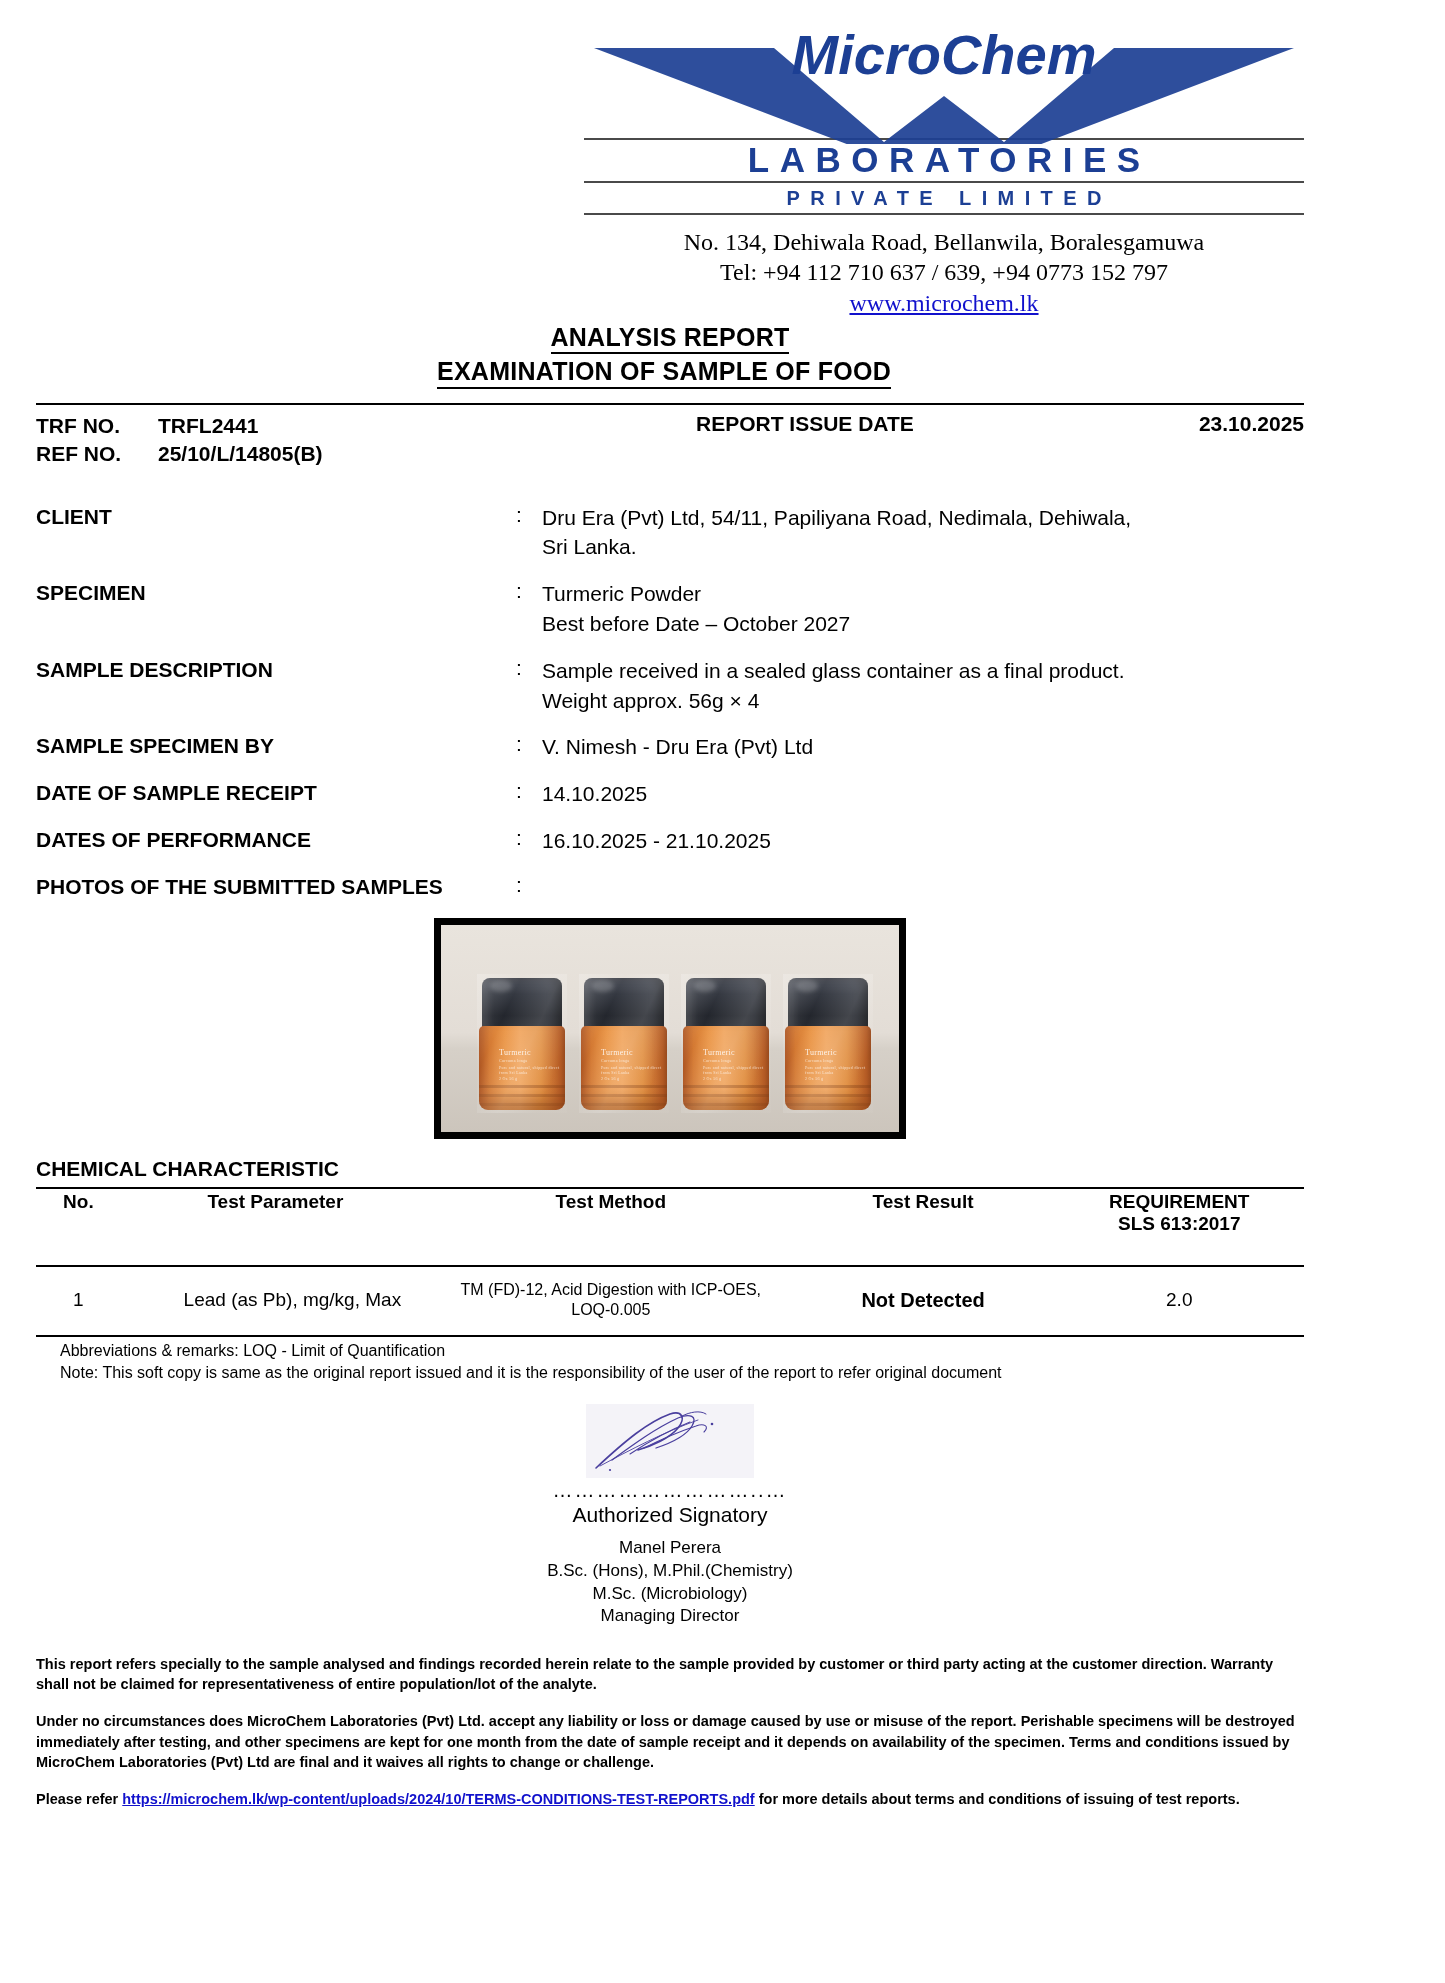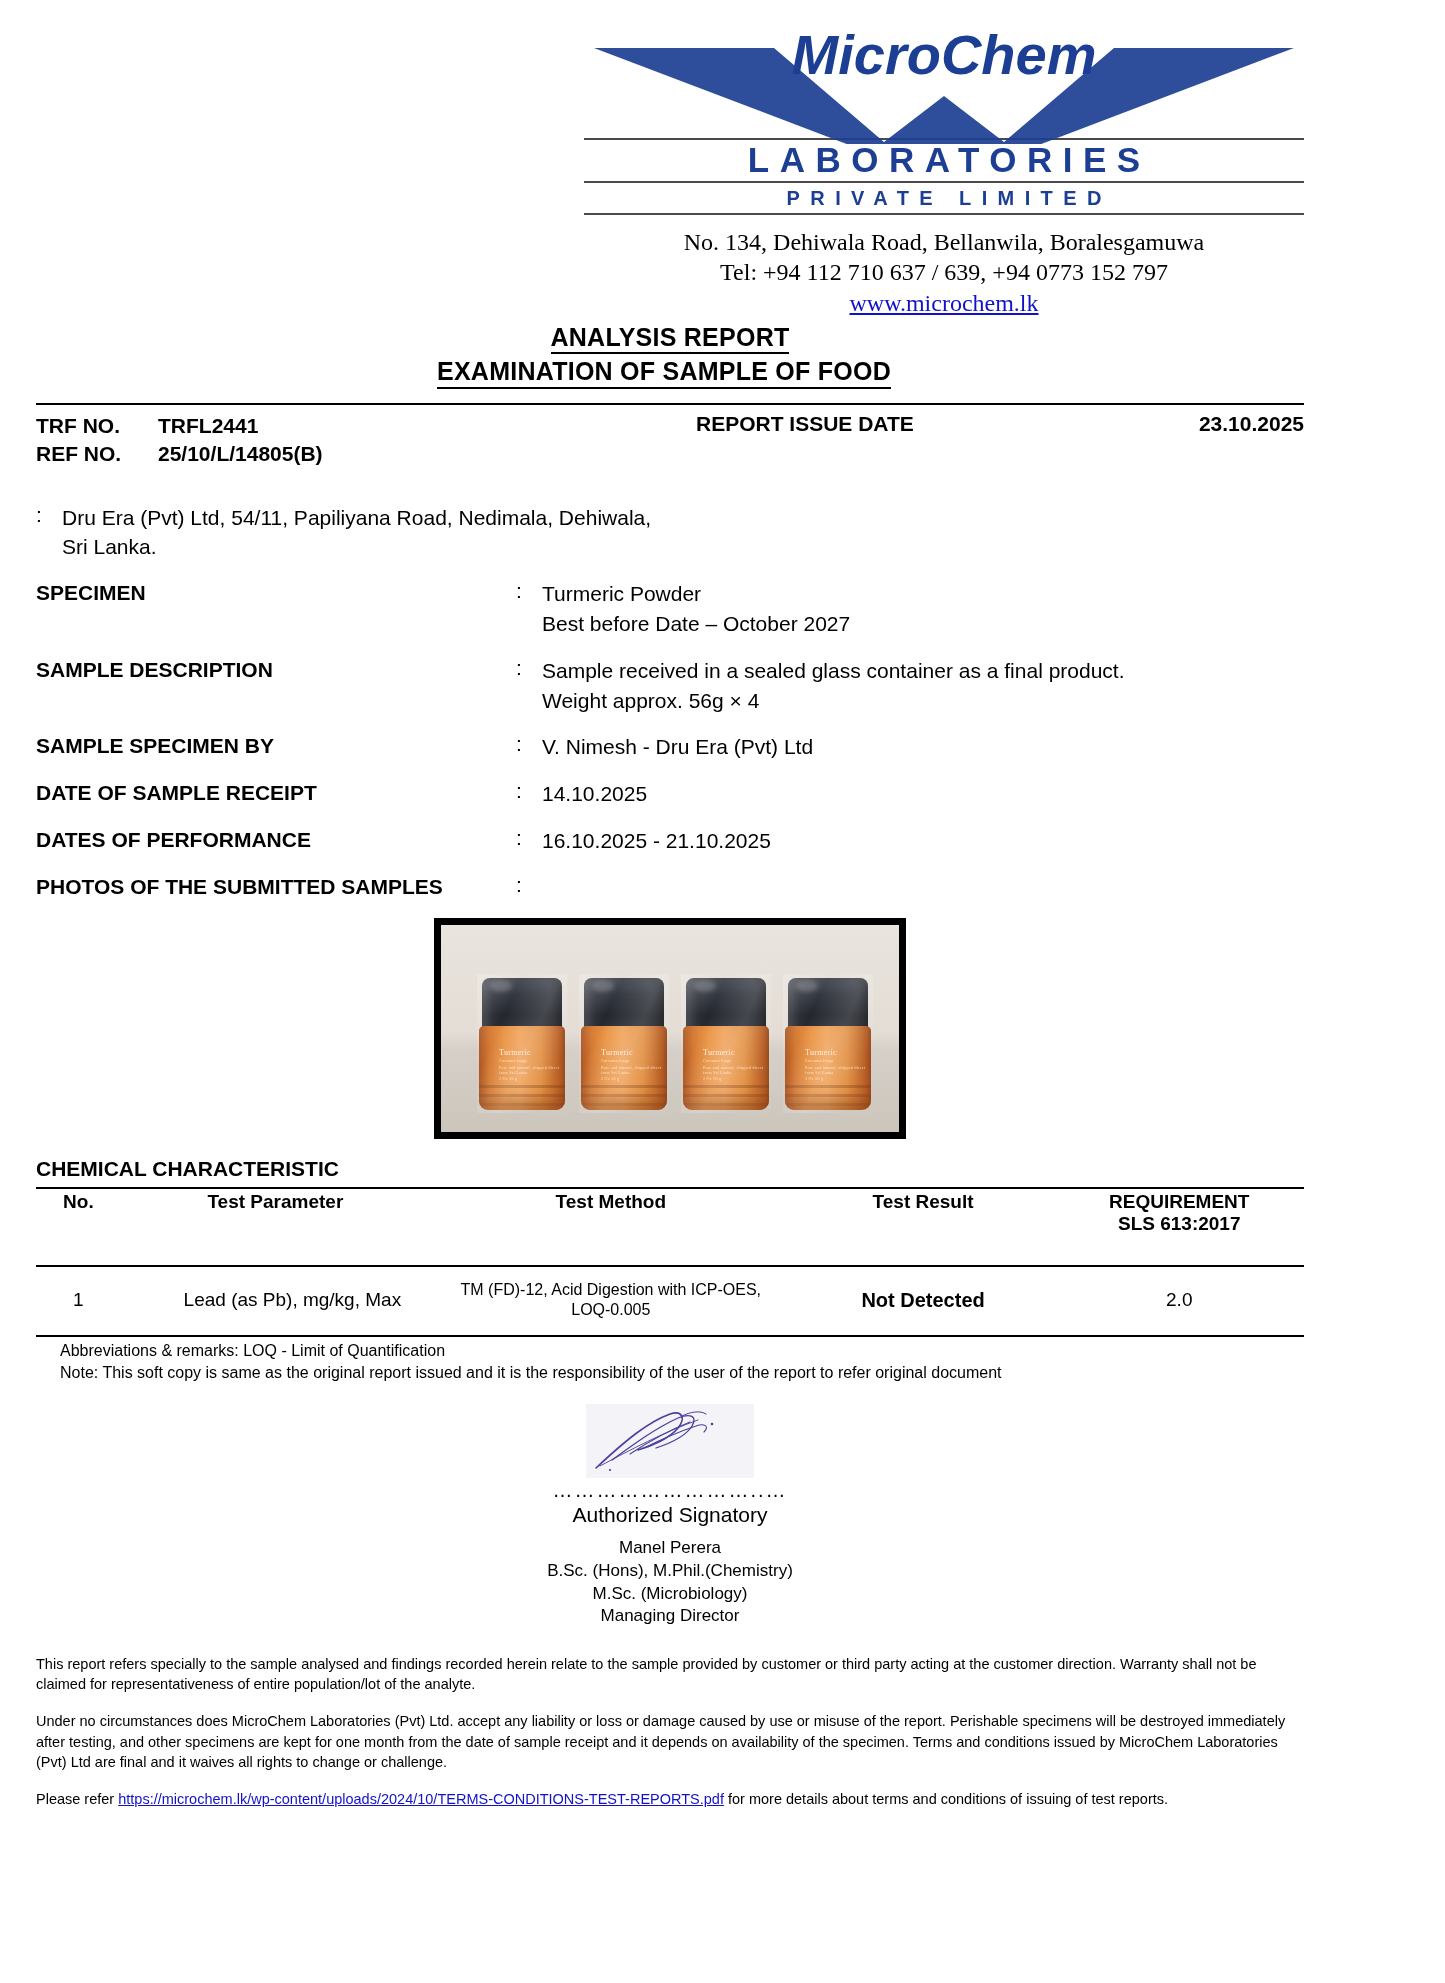--- a/index.html
+++ b/index.html
@@ -288,21 +288,21 @@
     line-height: 1.33;
     margin-top: 10px;
   }
 
   
   .footer {
     margin-top: 26px;
     font-size: 14.5px;
     line-height: 1.42;
   }
-  .footer p { margin: 0 0 16px 0; }
+  .footer p { margin: 0 0 16px 0; font-weight: bold; }
   .footer a { color: #1111cc; text-decoration: underline; }
 </style>
 </head>
 <body>
 
 <div class="page">
 
   <div class="letterhead">
     <div class="lh-inner">
       <div class="logo-wrap">
@@ -336,20 +336,21 @@
         <span class="trf-lbl">REF NO.</span><span>25/10/L/14805(B)</span>
       </div>
     </div>
     <div class="trf-mid">REPORT ISSUE DATE</div>
     <div class="trf-right">23.10.2025</div>
   </div>
 
   <div class="details">
 
     <div class="drow">
+      <div class="dlabel">CLIENT</div>
       <div class="dcolon">:</div>
       <div class="dvalue">
         <span class="v1">Dru Era (Pvt) Ltd, 54/11, Papiliyana Road, Nedimala, Dehiwala,</span>
         <span class="v2">Sri Lanka.</span>
       </div>
     </div>
 
     <div class="drow">
       <div class="dlabel">SPECIMEN</div>
       <div class="dcolon">:</div>

